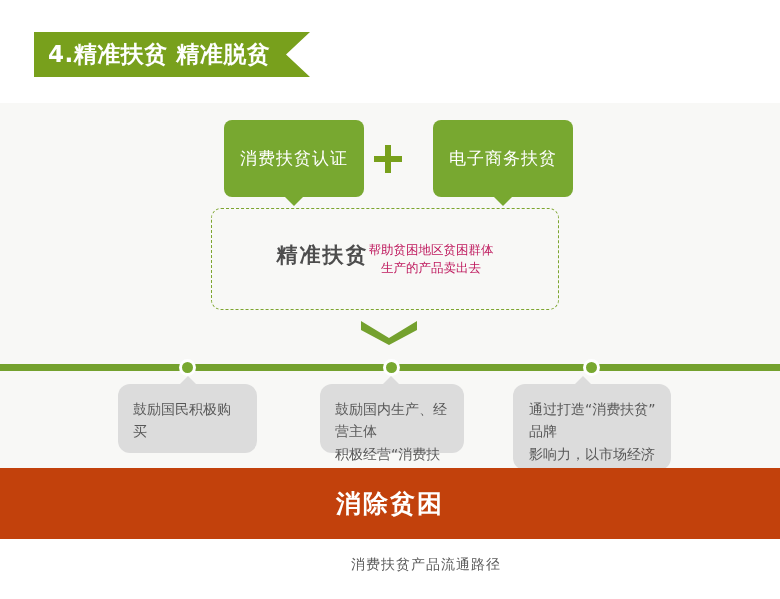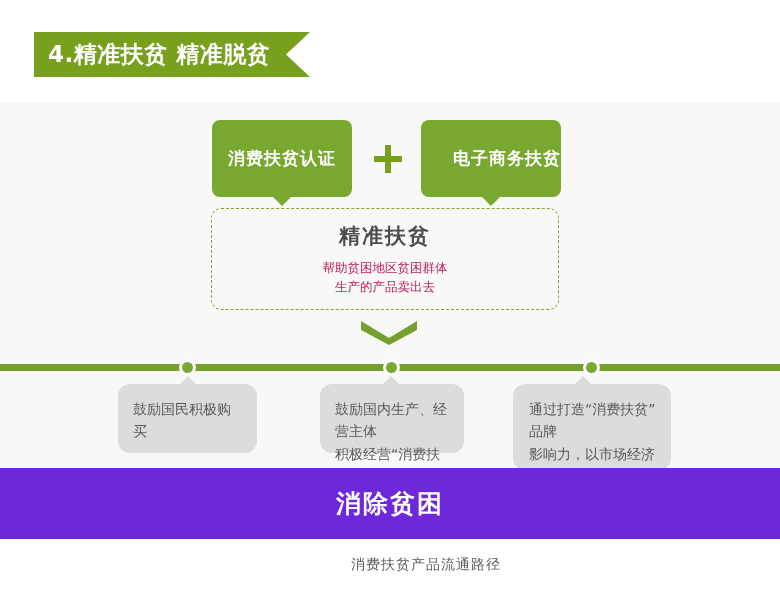--- a/index.html
+++ b/index.html
@@ -64,26 +64,27 @@
     background: #f8f8f6;
   }
 
   
   .green-box {
     position: absolute;
     background: #78a830;
     border-radius: 8px;
     color: #ffffff;
     font-size: 17px;
-    font-weight: bold;
+    font-weight: normal;
     letter-spacing: 1px;
     display: flex;
     align-items: center;
     justify-content: center;
     text-align: center;
+    margin-left: 12px;
   }
   .green-box .notch {
     position: absolute;
     left: 50%;
     margin-left: -9px;
     bottom: -9px;
     width: 0;
     height: 0;
     border-left: 9px solid transparent;
     border-right: 9px solid transparent;
@@ -93,21 +94,20 @@
     left: 212px;
     top: 120px;
     width: 140px;
     height: 77px;
   }
   #box-ecom {
     left: 421px;
     top: 120px;
     width: 140px;
     height: 77px;
-    justify-content: flex-end;
   }
 
   .plus-sign {
     position: absolute;
     left: 374px;
     top: 145px;
     width: 28px;
     height: 28px;
   }
   .plus-sign::before,
@@ -133,21 +133,21 @@
   .dashed-box {
     position: absolute;
     left: 211px;
     top: 208px;
     width: 348px;
     height: 102px;
     border: 1px dashed #7da52f;
     border-radius: 10px;
     box-sizing: border-box;
     display: flex;
-    flex-direction: column;
+    flex-direction: row;
     align-items: center;
     justify-content: center;
     background: transparent;
   }
   .dashed-title {
     font-size: 21px;
     font-weight: bold;
     color: #4d4d4d;
     letter-spacing: 2px;
     margin-bottom: 9px;
@@ -219,21 +219,21 @@
   #note-3 { left: 513px; top: 384px; width: 158px; height: 86px; padding-left: 16px; }
   #note-3 .notch-up { left: 62px; }
 
   
   .bottom-banner {
     position: absolute;
     left: 0;
     top: 468px;
     width: 780px;
     height: 71px;
-    background: #6d28d9;
+    background: #c2410c;
     display: flex;
     align-items: center;
     justify-content: center;
   }
   .bottom-banner-text {
     color: #ffffff;
     font-size: 25px;
     font-weight: bold;
     letter-spacing: 2px;
   }

